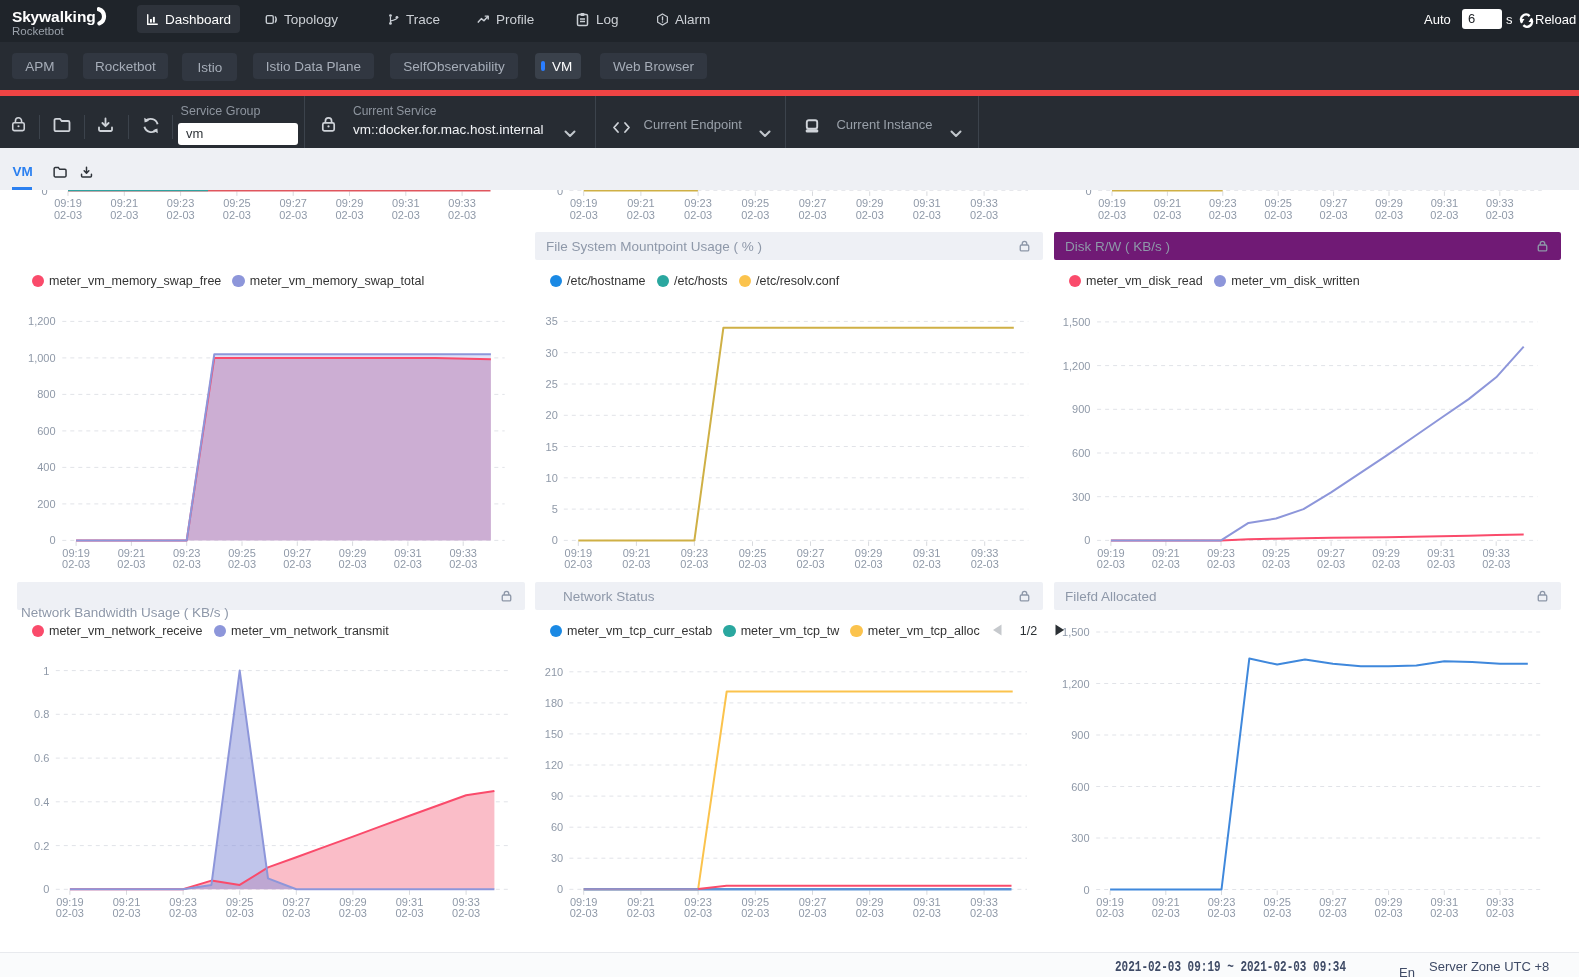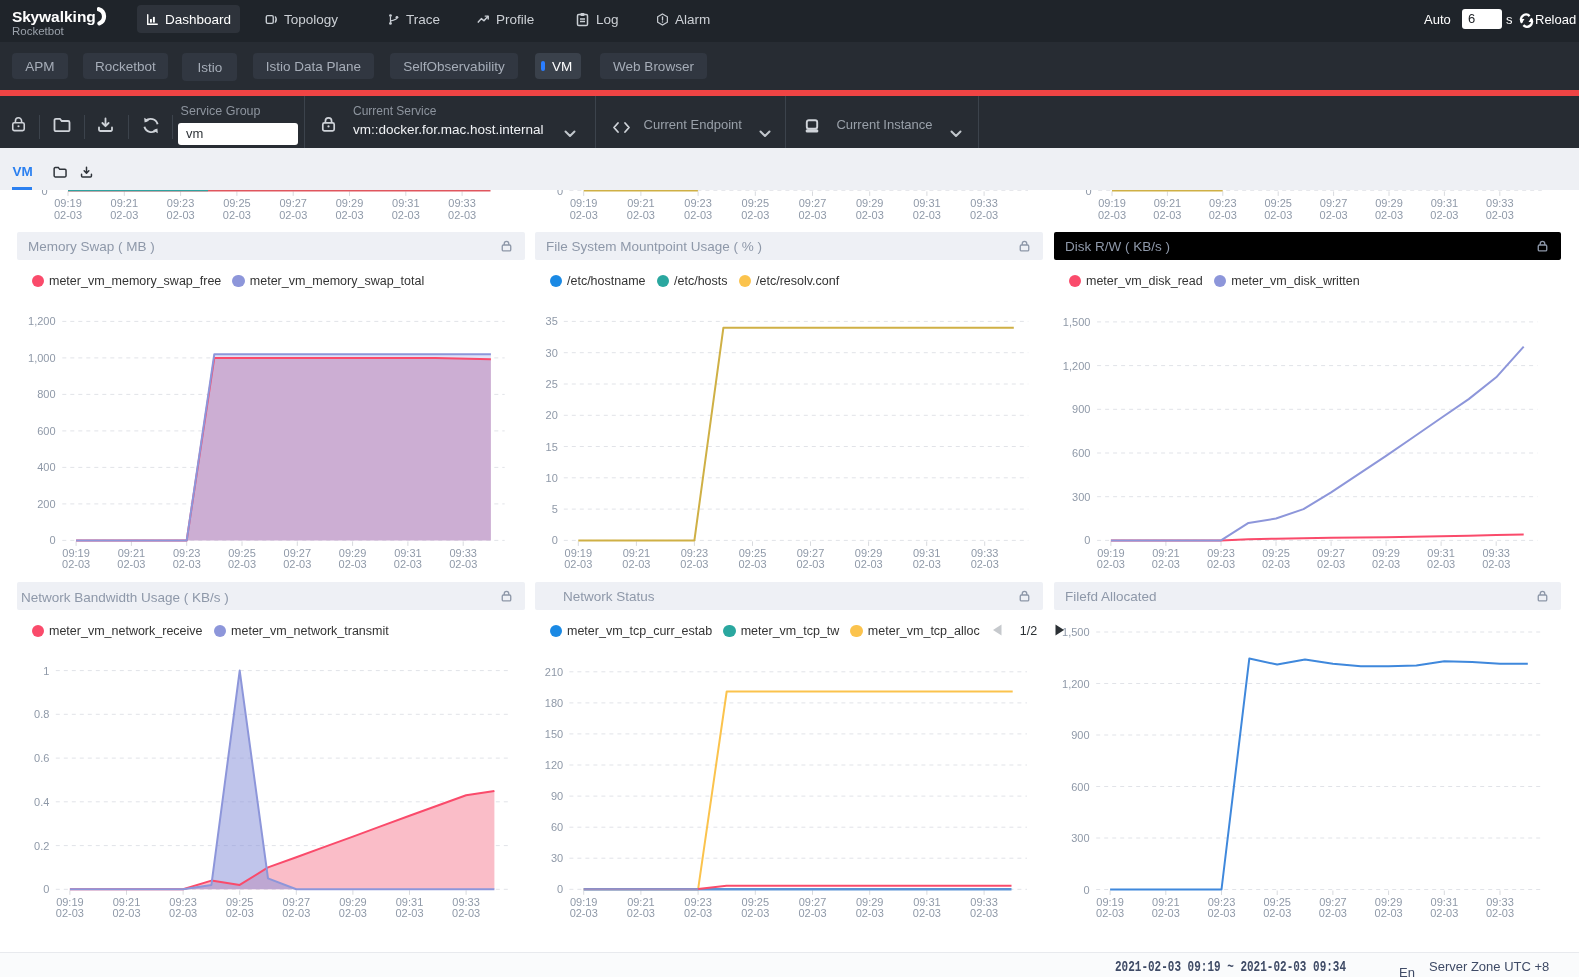--- a/index.html
+++ b/index.html
@@ -324,39 +324,33 @@
 <text x="1388.6" y="905.8" text-anchor="middle" font-size="11" fill="#8f99a8">09:29</text>
 <text x="1388.6" y="917.3" text-anchor="middle" font-size="11" fill="#8f99a8">02-03</text>
 <line x1="1444.3" y1="890.5" x2="1444.3" y2="895.0" stroke="#d8dade" stroke-width="1"></line>
 <text x="1444.3" y="905.8" text-anchor="middle" font-size="11" fill="#8f99a8">09:31</text>
 <text x="1444.3" y="917.3" text-anchor="middle" font-size="11" fill="#8f99a8">02-03</text>
 <line x1="1500.0" y1="890.5" x2="1500.0" y2="895.0" stroke="#d8dade" stroke-width="1"></line>
 <text x="1500.0" y="905.8" text-anchor="middle" font-size="11" fill="#8f99a8">09:33</text>
 <text x="1500.0" y="917.3" text-anchor="middle" font-size="11" fill="#8f99a8">02-03</text>
 <polyline points="1110.1,889.5 1221.5,889.5 1249.3,658.6 1277.2,664.6 1305.0,659.5 1332.9,663.8 1360.8,666.3 1388.6,666.3 1416.4,665.5 1444.3,661.2 1472.1,662.0 1500.0,663.8 1527.8,663.8" fill="none" stroke="#3f88dc" stroke-width="2" stroke-linejoin="round"></polyline>
 </svg>
-<div style="position:absolute;left:17px;top:232px;width:508px;height:28px;background:#eef0f5;border-radius:2px;color:#8e98a9;font-size:13.5px;line-height:28px;"><span style="padding-left:11px;position:relative;top:1px">Memory Swap ( MB )</span><span style="position:absolute;right:13px;top:8px;display:flex">
-        <svg width="11" height="12" viewBox="0 0 14 15" style="">
-          <rect x="1.6" y="6.2" width="10.8" height="7.6" rx="1.5" stroke="#8d97a8" stroke-width="1.7" fill="none"></rect>
-          <path d="M4.1 6.2V4.6a2.9 2.9 0 0 1 5.8 0v1.6" stroke="#8d97a8" stroke-width="1.7" fill="none"></path>
-        </svg>
-      </span></div>
 <div style="position:absolute;left:535px;top:232px;width:508px;height:28px;background:#eef0f5;border-radius:2px;color:#8e98a9;font-size:13.5px;line-height:28px;"><span style="padding-left:11px;position:relative;top:1px">File System Mountpoint Usage ( % )</span><span style="position:absolute;right:13px;top:8px;display:flex">
         <svg width="11" height="12" viewBox="0 0 14 15" style="">
           <rect x="1.6" y="6.2" width="10.8" height="7.6" rx="1.5" stroke="#8d97a8" stroke-width="1.7" fill="none"></rect>
           <path d="M4.1 6.2V4.6a2.9 2.9 0 0 1 5.8 0v1.6" stroke="#8d97a8" stroke-width="1.7" fill="none"></path>
         </svg>
       </span></div>
-<div style="position:absolute;left:1054px;top:232px;width:507px;height:28px;background:#000000;border-radius:2px;color:#8e98a9;font-size:13.5px;line-height:28px;"><span style="padding-left:11px;position:relative;top:1px">Disk R/W ( KB/s )</span><span style="position:absolute;right:13px;top:8px;display:flex">
+<div style="position:absolute;left:1054px;top:232px;width:507px;height:28px;background:#701a75;border-radius:2px;color:#8e98a9;font-size:13.5px;line-height:28px;"><span style="padding-left:11px;position:relative;top:1px">Disk R/W ( KB/s )</span><span style="position:absolute;right:13px;top:8px;display:flex">
         <svg width="11" height="12" viewBox="0 0 14 15" style="">
           <rect x="1.6" y="6.2" width="10.8" height="7.6" rx="1.5" stroke="#8d97a8" stroke-width="1.7" fill="none"></rect>
           <path d="M4.1 6.2V4.6a2.9 2.9 0 0 1 5.8 0v1.6" stroke="#8d97a8" stroke-width="1.7" fill="none"></path>
         </svg>
       </span></div>
-<div style="position:absolute;left:17px;top:582px;width:508px;height:28px;background:#eef0f5;border-radius:2px;color:#8e98a9;font-size:13.5px;line-height:28px;"><span style="padding-left:4px;position:relative;top:2px">Network Bandwidth Usage ( KB/s )</span><span style="position:absolute;right:13px;top:8px;display:flex">
+<div style="position:absolute;left:17px;top:582px;width:508px;height:28px;background:#eef0f5;border-radius:2px;color:#8e98a9;font-size:13.5px;line-height:28px;"><span style="padding-left:4px;position:relative;top:17px">Network Bandwidth Usage ( KB/s )</span><span style="position:absolute;right:13px;top:8px;display:flex">
         <svg width="11" height="12" viewBox="0 0 14 15" style="">
           <rect x="1.6" y="6.2" width="10.8" height="7.6" rx="1.5" stroke="#8d97a8" stroke-width="1.7" fill="none"></rect>
           <path d="M4.1 6.2V4.6a2.9 2.9 0 0 1 5.8 0v1.6" stroke="#8d97a8" stroke-width="1.7" fill="none"></path>
         </svg>
       </span></div>
 <div style="position:absolute;left:535px;top:582px;width:508px;height:28px;background:#eef0f5;border-radius:2px;color:#8e98a9;font-size:13.5px;line-height:28px;"><span style="padding-left:28px;position:relative;top:1px">Network Status</span><span style="position:absolute;right:13px;top:8px;display:flex">
         <svg width="11" height="12" viewBox="0 0 14 15" style="">
           <rect x="1.6" y="6.2" width="10.8" height="7.6" rx="1.5" stroke="#8d97a8" stroke-width="1.7" fill="none"></rect>
           <path d="M4.1 6.2V4.6a2.9 2.9 0 0 1 5.8 0v1.6" stroke="#8d97a8" stroke-width="1.7" fill="none"></path>
         </svg>

